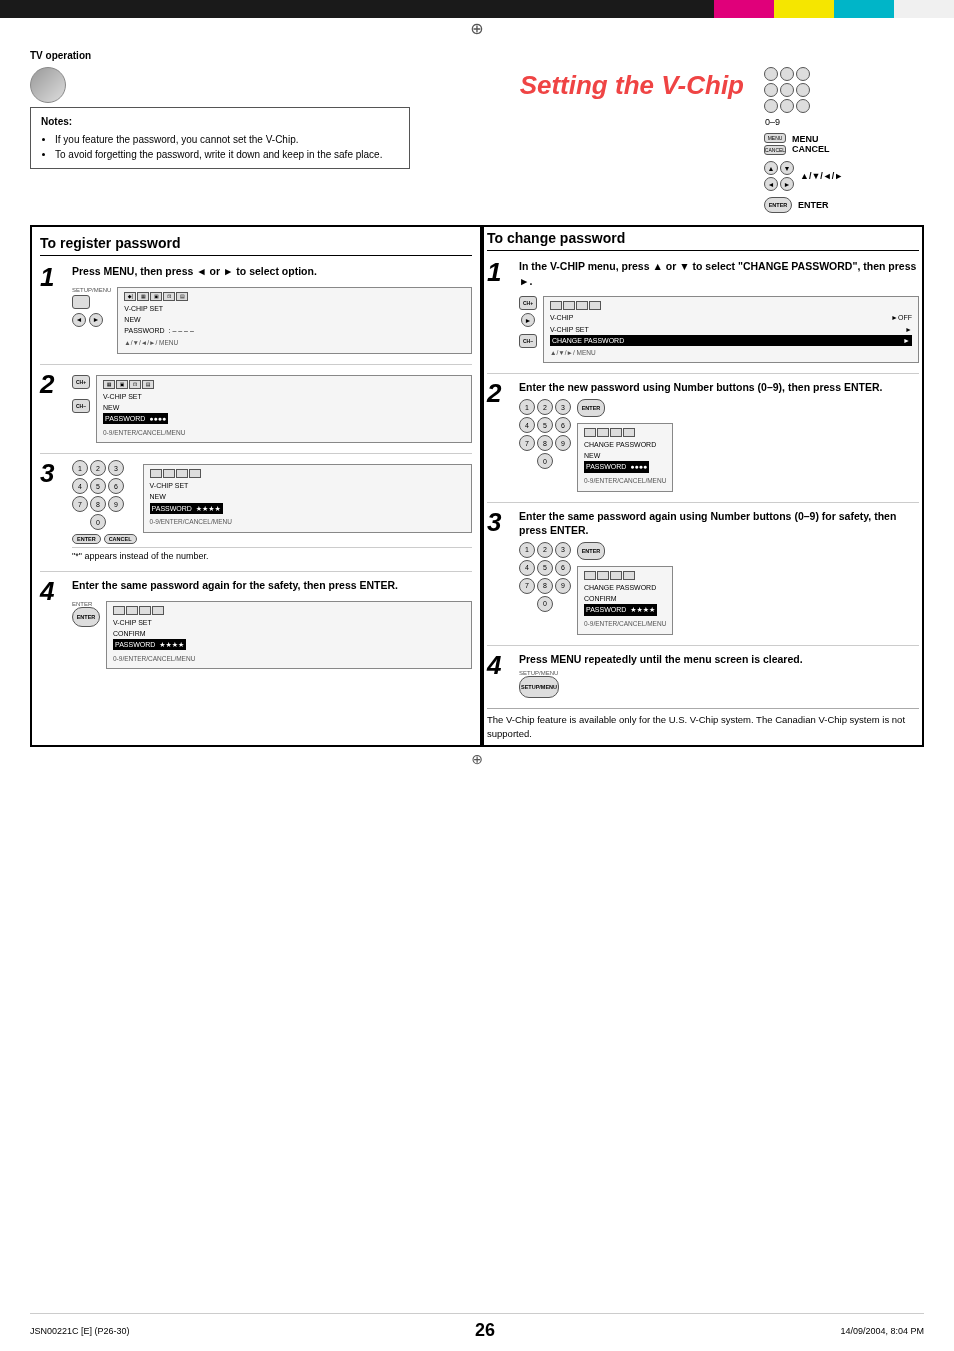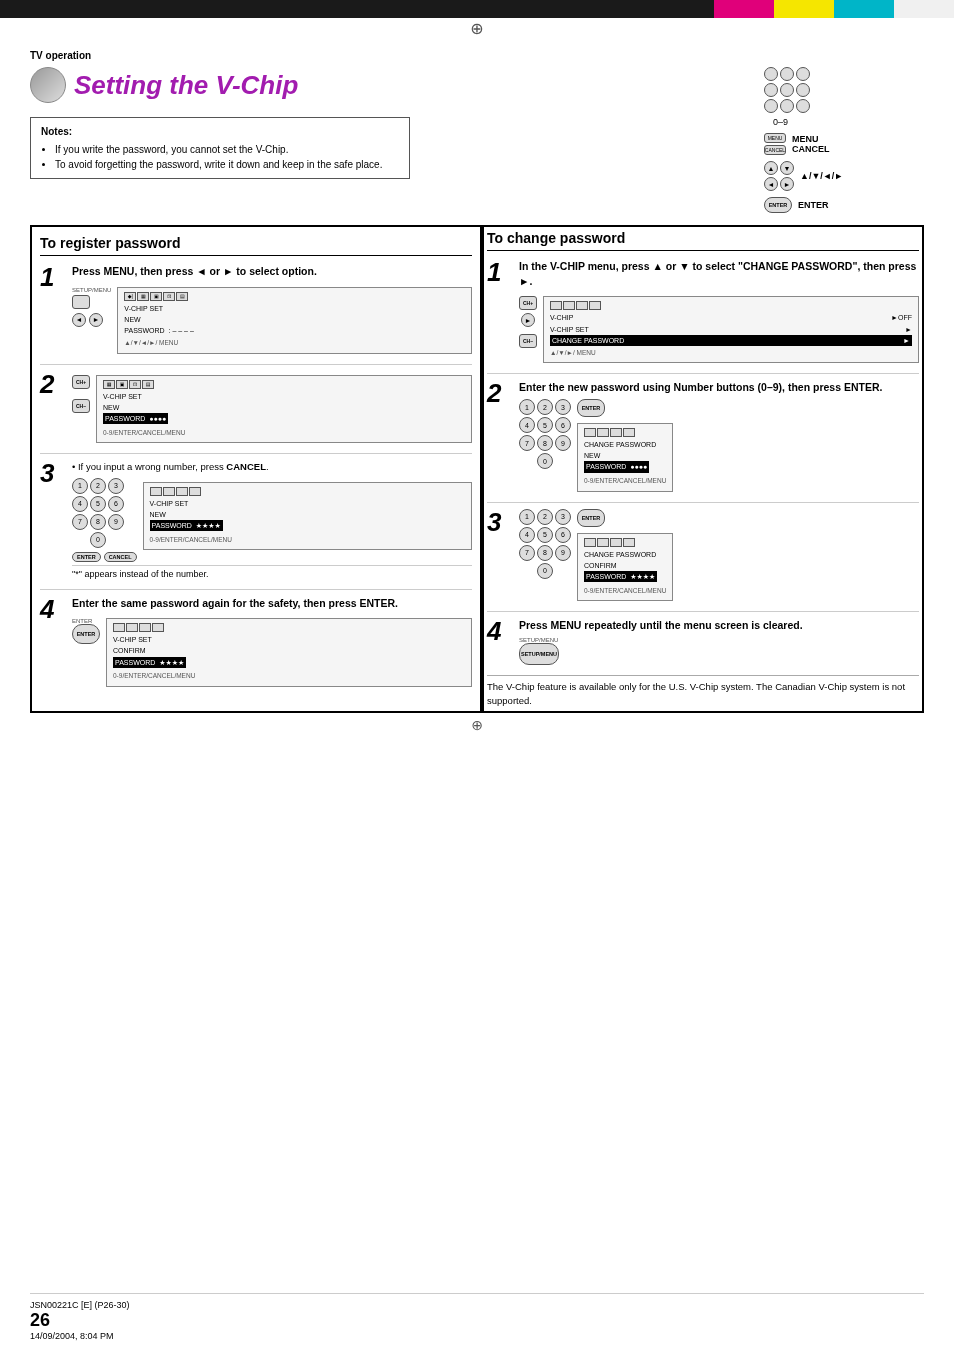--- a/index.html
+++ b/index.html
@@ -45,24 +45,25 @@
       font-weight: bold;
       color: #000;
       margin-bottom: 6px;
     }
 
     
     .page-title {
       font-size: 26px;
       font-style: italic;
       font-weight: bold;
-      color: #a21caf;
+      color: #ef4444;
       display: flex;
       align-items: center;
-      margin-bottom: 14px;
+      margin-bottom: 4px;
+      justify-content: space-between;
     }
     .title-circle {
       width: 36px;
       height: 36px;
       border-radius: 50%;
       background: linear-gradient(135deg, #999, #ddd);
       margin-right: 8px;
       flex-shrink: 0;
       border: 1px solid #888;
     }
@@ -204,41 +205,41 @@
 
         <div class="page-title">
           <div class="title-circle"></div>
           <span>Setting the V-Chip</span>
         </div>
 
 
         <div class="notes-box">
           <div class="notes-title">Notes:</div>
           <ul>
-            <li>If you write the password, you cannot set the V-Chip.</li>
+            <li>If you feature the password, you cannot set the V-Chip.</li>
             <li>To avoid forgetting the password, write it down and keep in the safe place.</li>
           </ul>
         </div>
       </div>
 
       <div class="top-right">
         <div style="display:flex; flex-direction:column; align-items:flex-start; gap:2px;">
 
           <div style="display:grid; grid-template-columns: repeat(3,14px); gap:2px; margin-bottom:2px;">
             <div style="width:14px;height:14px;border-radius:50%;border:1px solid #555;background:#ddd;font-size:6px;display:flex;align-items:center;justify-content:center;"></div>
             <div style="width:14px;height:14px;border-radius:50%;border:1px solid #555;background:#ddd;font-size:6px;display:flex;align-items:center;justify-content:center;"></div>
             <div style="width:14px;height:14px;border-radius:50%;border:1px solid #555;background:#ddd;font-size:6px;display:flex;align-items:center;justify-content:center;"></div>
             <div style="width:14px;height:14px;border-radius:50%;border:1px solid #555;background:#ddd;font-size:6px;display:flex;align-items:center;justify-content:center;"></div>
             <div style="width:14px;height:14px;border-radius:50%;border:1px solid #555;background:#ddd;font-size:6px;display:flex;align-items:center;justify-content:center;"></div>
             <div style="width:14px;height:14px;border-radius:50%;border:1px solid #555;background:#ddd;font-size:6px;display:flex;align-items:center;justify-content:center;"></div>
             <div style="width:14px;height:14px;border-radius:50%;border:1px solid #555;background:#ddd;font-size:6px;display:flex;align-items:center;justify-content:center;"></div>
             <div style="width:14px;height:14px;border-radius:50%;border:1px solid #555;background:#ddd;font-size:6px;display:flex;align-items:center;justify-content:center;"></div>
             <div style="width:14px;height:14px;border-radius:50%;border:1px solid #555;background:#ddd;font-size:6px;display:flex;align-items:center;justify-content:center;"></div>
           </div>
-          <div style="font-size:9px;font-weight:normal; margin-left:9px;">0–9</div>
+          <div style="font-size:9px;font-weight:normal; margin-left:1px;">0–9</div>
 
           <div style="display:flex; align-items:center; gap:6px; margin-top:4px;">
             <div style="display:flex; flex-direction:column; gap:2px;">
               <div style="width:22px;height:10px;border-radius:3px;border:1px solid #555;background:#ddd;font-size:5px;display:flex;align-items:center;justify-content:center;">MENU</div>
               <div style="width:22px;height:10px;border-radius:3px;border:1px solid #555;background:#ddd;font-size:5px;display:flex;align-items:center;justify-content:center;">CANCEL</div>
             </div>
             <div style="font-size:9px;font-weight:bold;">MENU<br>CANCEL</div>
           </div>
 
           <div style="display:flex; align-items:center; gap:6px; margin-top:4px;">
@@ -320,21 +321,20 @@
               </div>
             </div>
           </div>
         </div>
 
         <div class="step-divider"></div>
 
         <div class="step">
           <div class="step-number">3</div>
           <div class="step-content">
-            <div class="step-sub">• If you input a wrong number, press <strong>CANCEL</strong>.</div>
             <div style="display:flex; gap:6px; align-items:flex-start;">
               <div style="display:flex;flex-direction:column;">
                 <div style="display:grid;grid-template-columns:repeat(3,16px);gap:2px;">
                   <div style="width:16px;height:16px;border-radius:50%;border:1px solid #555;background:#ddd;display:flex;align-items:center;justify-content:center;font-size:7px;">1</div>
                   <div style="width:16px;height:16px;border-radius:50%;border:1px solid #555;background:#ddd;display:flex;align-items:center;justify-content:center;font-size:7px;">2</div>
                   <div style="width:16px;height:16px;border-radius:50%;border:1px solid #555;background:#ddd;display:flex;align-items:center;justify-content:center;font-size:7px;">3</div>
                   <div style="width:16px;height:16px;border-radius:50%;border:1px solid #555;background:#ddd;display:flex;align-items:center;justify-content:center;font-size:7px;">4</div>
                   <div style="width:16px;height:16px;border-radius:50%;border:1px solid #555;background:#ddd;display:flex;align-items:center;justify-content:center;font-size:7px;">5</div>
                   <div style="width:16px;height:16px;border-radius:50%;border:1px solid #555;background:#ddd;display:flex;align-items:center;justify-content:center;font-size:7px;">6</div>
                   <div style="width:16px;height:16px;border-radius:50%;border:1px solid #555;background:#ddd;display:flex;align-items:center;justify-content:center;font-size:7px;">7</div>
@@ -469,20 +469,21 @@
               </div>
             </div>
           </div>
         </div>
 
         <div class="step-divider"></div>
 
         <div class="step">
           <div class="step-number">3</div>
           <div class="step-content">
+            <div class="step-title">Enter the same password again using Number buttons (0–9) for safety, then press ENTER.</div>
             <div style="display:flex; gap:6px; align-items:flex-start;">
               <div style="display:flex;flex-direction:column;">
                 <div style="display:grid;grid-template-columns:repeat(3,16px);gap:2px;">
                   <div style="width:16px;height:16px;border-radius:50%;border:1px solid #555;background:#ddd;display:flex;align-items:center;justify-content:center;font-size:7px;">1</div>
                   <div style="width:16px;height:16px;border-radius:50%;border:1px solid #555;background:#ddd;display:flex;align-items:center;justify-content:center;font-size:7px;">2</div>
                   <div style="width:16px;height:16px;border-radius:50%;border:1px solid #555;background:#ddd;display:flex;align-items:center;justify-content:center;font-size:7px;">3</div>
                   <div style="width:16px;height:16px;border-radius:50%;border:1px solid #555;background:#ddd;display:flex;align-items:center;justify-content:center;font-size:7px;">4</div>
                   <div style="width:16px;height:16px;border-radius:50%;border:1px solid #555;background:#ddd;display:flex;align-items:center;justify-content:center;font-size:7px;">5</div>
                   <div style="width:16px;height:16px;border-radius:50%;border:1px solid #555;background:#ddd;display:flex;align-items:center;justify-content:center;font-size:7px;">6</div>
                   <div style="width:16px;height:16px;border-radius:50%;border:1px solid #555;background:#ddd;display:flex;align-items:center;justify-content:center;font-size:7px;">7</div>
@@ -527,19 +528,19 @@
           <div>The V-Chip feature is available only for the U.S. V-Chip system. The Canadian V-Chip system is not supported.</div>
         </div>
 
       </div>
     </div>
 
     <div class="bottom-crosshair">⊕</div>
 
   </div>
 
-  <div style="position:absolute;bottom:10px;left:30px;right:30px;display:flex;justify-content:space-between;align-items:flex-start;font-size:9px;border-top:1px solid #ccc;padding-top:6px;flex-direction:column;">
+  <div style="position:absolute;bottom:10px;left:30px;right:30px;display:flex;justify-content:space-between;align-items:center;font-size:9px;border-top:1px solid #ccc;padding-top:6px;">
     <div>JSN00221C [E] (P26-30)</div>
     <div style="font-size:18px;font-weight:bold;">26</div>
     <div>14/09/2004, 8:04 PM</div>
   </div>
 
 </div>
 
 </body></html>

